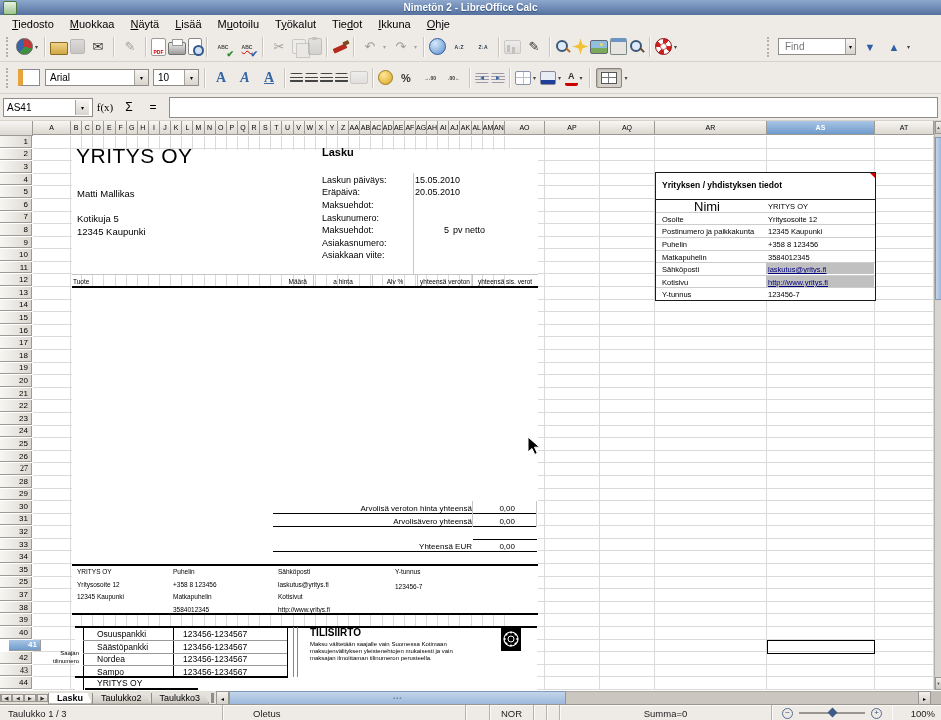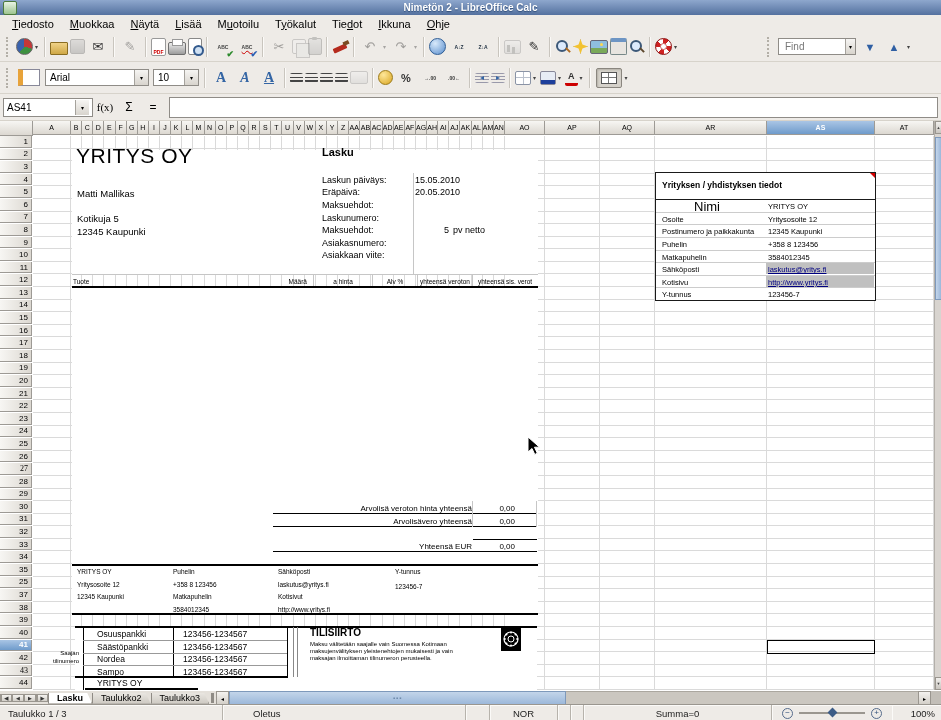--- a/index.html
+++ b/index.html
@@ -369,21 +369,21 @@
       <div class="rh" style="top: 377.7px; height: 11.59px;">31</div>
       <div class="rh" style="top: 390.29px; height: 11.59px;">32</div>
       <div class="rh" style="top: 402.88px; height: 11.59px;">33</div>
       <div class="rh" style="top: 415.47px; height: 11.59px;">34</div>
       <div class="rh" style="top: 428.06px; height: 11.59px;">35</div>
       <div class="rh" style="top: 440.65px; height: 11.59px;">25</div>
       <div class="rh" style="top: 453.24px; height: 11.59px;">37</div>
       <div class="rh" style="top: 465.83px; height: 11.59px;">38</div>
       <div class="rh" style="top: 478.42px; height: 11.59px;">39</div>
       <div class="rh" style="top: 491.01px; height: 11.59px;">40</div>
-      <div class="rh sel" style="top: 503.6px; height: 11.59px;">41</div>
+      <div class="rh sel" style="top: 503.6px; height: 11.59px; margin-left: 9px;">41</div>
       <div class="rh" style="top: 516.19px; height: 11.59px;">42</div>
       <div class="rh" style="top: 528.78px; height: 11.59px; font-family: Liberation Serif, serif;">43</div>
       <div class="rh" style="top: 541.37px; height: 11.59px;">44</div>
     </div>
 
   <div id="grid">
       <div class="gl h" style="top: 552.96px;"></div>
       <div class="gl h" style="top: 540.37px;"></div>
       <div class="gl h" style="top: 527.78px;"></div>
       <div class="gl h" style="top: 515.19px;"></div>
@@ -637,21 +637,21 @@
   <span id="hthumb">▪▪▪</span>
   <span id="htrack"></span>
   <span class="hsb">▸</span>
   <span style="width:10px;background:#c2beb7;flex:none"></span>
 </div>
 
 <div id="statusbar">
   <span class="sb" style="width:223px;padding-left:8px">Taulukko 1 / 3</span>
   <span class="sb" style="width:243px;padding-left:30px">Oletus</span>
   <span class="sb" style="width:24px"></span>
-  <span class="sb" style="width:68px;justify-content:center">NOR</span>
+  <span class="sb" style="width:44px;justify-content:center">NOR</span>
   <span class="sb" style="width:13px"></span>
   <span class="sb" style="width:13px"></span>
   <span class="sb" style="flex:1;justify-content:center">Summa=0</span>
   <span class="sb" style="width:120px;justify-content:center;border-right:none">
     <span class="zoomc">−</span>
     <span id="zoomtrack">
         <span id="zoomthumb"></span>
       </span>
     <span class="zoomc">+</span>
   </span>

